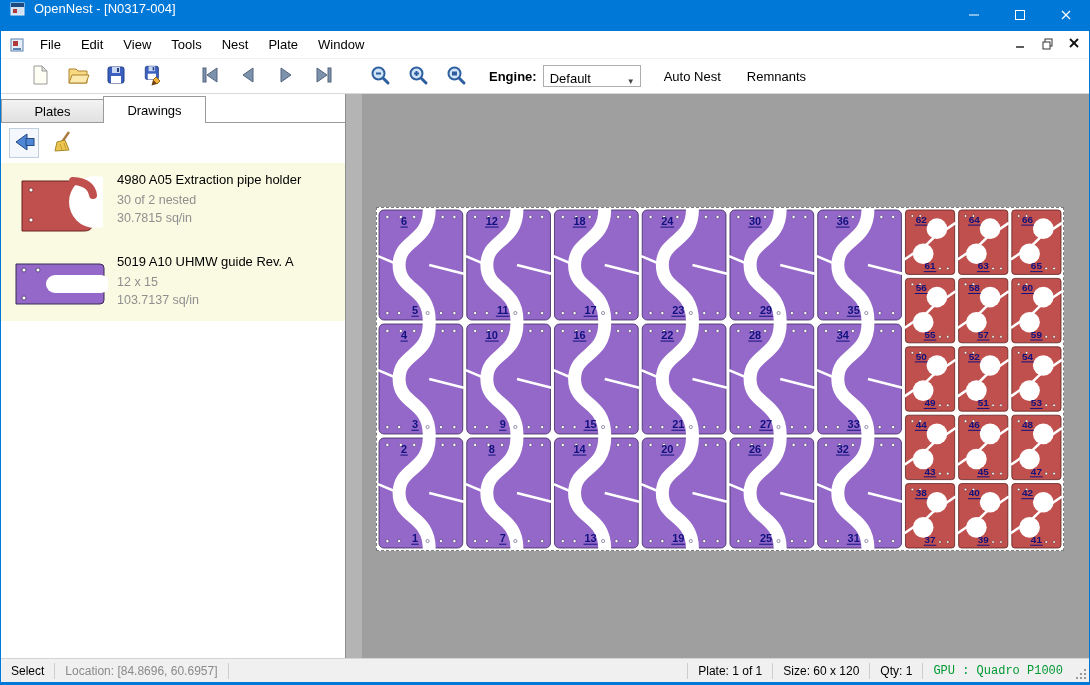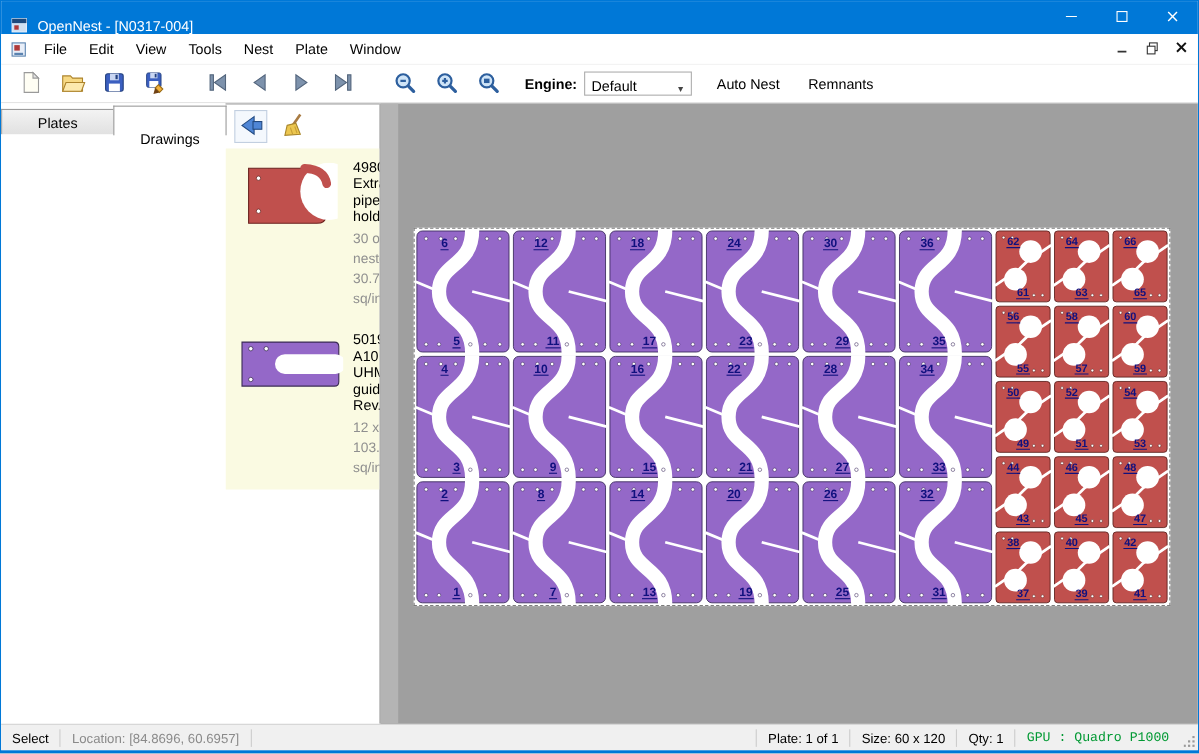--- a/index.html
+++ b/index.html
@@ -1,44 +1,44 @@
 <!DOCTYPE html>
 <html><head>
 <meta charset="utf-8">
 <style>
   *{margin:0;padding:0;box-sizing:border-box}
   html,body{width:1090px;height:685px;overflow:hidden}
   body{font-family:"Liberation Sans",sans-serif;font-size:13px;color:#000;background:#fff}
   .window{width:1090px;height:685px;border:1px solid #0078d7;border-bottom-width:3px;display:flex;flex-direction:column;background:#fff;overflow:hidden}
 
-  .titlebar{height:30px;background:#0078d7;color:#fff;display:flex;align-items:flex-end;flex:0 0 auto}
+  .titlebar{height:30px;background:#0078d7;color:#fff;display:flex;align-items:flex-start;flex:0 0 auto}
   .tb-icon{margin:0 8px 0 9px;display:flex}
   .tb-title{font-size:13px}
   .tb-spacer{flex:1}
   .tb-btn{width:46px;height:30px;display:flex;align-items:center;justify-content:center}
 
   .menubar{height:27px;background:#fff;display:flex;align-items:center;flex:0 0 auto}
   .mdi-doc{margin:0 5px 0 8px;display:flex}
   .menu-item{padding:5px 10px;cursor:default}
   .menu-spacer{flex:1}
   .mdi-btn{width:24px;height:20px;display:flex;align-items:center;justify-content:center;margin-right:3px}
 
-  .toolbar{height:36px;background:#fff;display:flex;align-items:center;padding-left:8px;border-bottom:1px solid #d9d9d9;border-top:1px solid #f2f2f2;flex:0 0 auto}
+  .toolbar{height:36px;background:#fff;display:flex;align-items:center;padding-left:20px;border-bottom:1px solid #d9d9d9;border-top:1px solid #f2f2f2;flex:0 0 auto}
   .tbtn{width:38px;height:32px;display:flex;align-items:center;justify-content:center;border-radius:3px}
   .tb-gap{width:18px}
   .engine-label{font-weight:bold;margin:0 6px 0 14px}
   .combo{width:98px;height:22px;border:1px solid #adadad;background:#fff;display:flex;align-items:flex-end;padding-left:6px;font-size:13px}
   .combo-arrow{margin-left:auto;margin-right:5px;font-size:8px;color:#444}
   .flat-btn{margin-left:20px;padding:4px 3px;cursor:default}
 
   .body{flex:1;display:flex;min-height:0}
-  .sidebar{width:345px;background:#fff;border-right:1px solid #8e8e8e;display:flex;flex-direction:row;flex:0 0 auto}
+  .sidebar{width:345px;background:#fff;border-right:1px solid #8e8e8e;display:flex;flex-direction:column;flex:0 0 auto}
   .tabs{display:flex;align-items:flex-end;padding:3px 0 0 0;background:#fff;height:28px;flex:0 0 auto}
   .tab{height:23px;min-width:103px;text-align:center;padding-top:4px;background:linear-gradient(#f3f3f3,#e1e1e1);border:1px solid #9b9b9b;border-bottom:none;font-size:13px;margin-right:-1px}
-  .tab.active{height:27px;background:#fff;padding-top:22px;position:relative;z-index:2;margin-bottom:-1px}
+  .tab.active{height:27px;background:#fff;padding-top:6px;position:relative;z-index:2;margin-bottom:-1px}
   .side-body{flex:1;border-top:1px solid #9b9b9b;display:flex;flex-direction:column;overflow:hidden}
   .side-toolbar{height:40px;display:flex;align-items:center;padding-left:8px;gap:10px;flex:0 0 auto}
   .side-tbtn{width:30px;height:30px;display:flex;align-items:center;justify-content:center;border:1px solid transparent;background:#fff}
   .side-tbtn.framed{border:1px solid #c2cfe0;background:#f4f8fd}
   .drawing-list{background:#fafae2}
   .drawing-item{display:flex;padding:9px 6px 11px 8px}
   .thumb-box{width:102px;display:flex;align-items:flex-start;justify-content:center;padding-top:4px;flex:0 0 auto}
   .item-text{margin-left:6px}
   .item-title{font-weight:normal;font-size:13px;margin-bottom:4px}
   .item-meta{color:#8f8f8f;font-size:12.5px;line-height:1.45}

